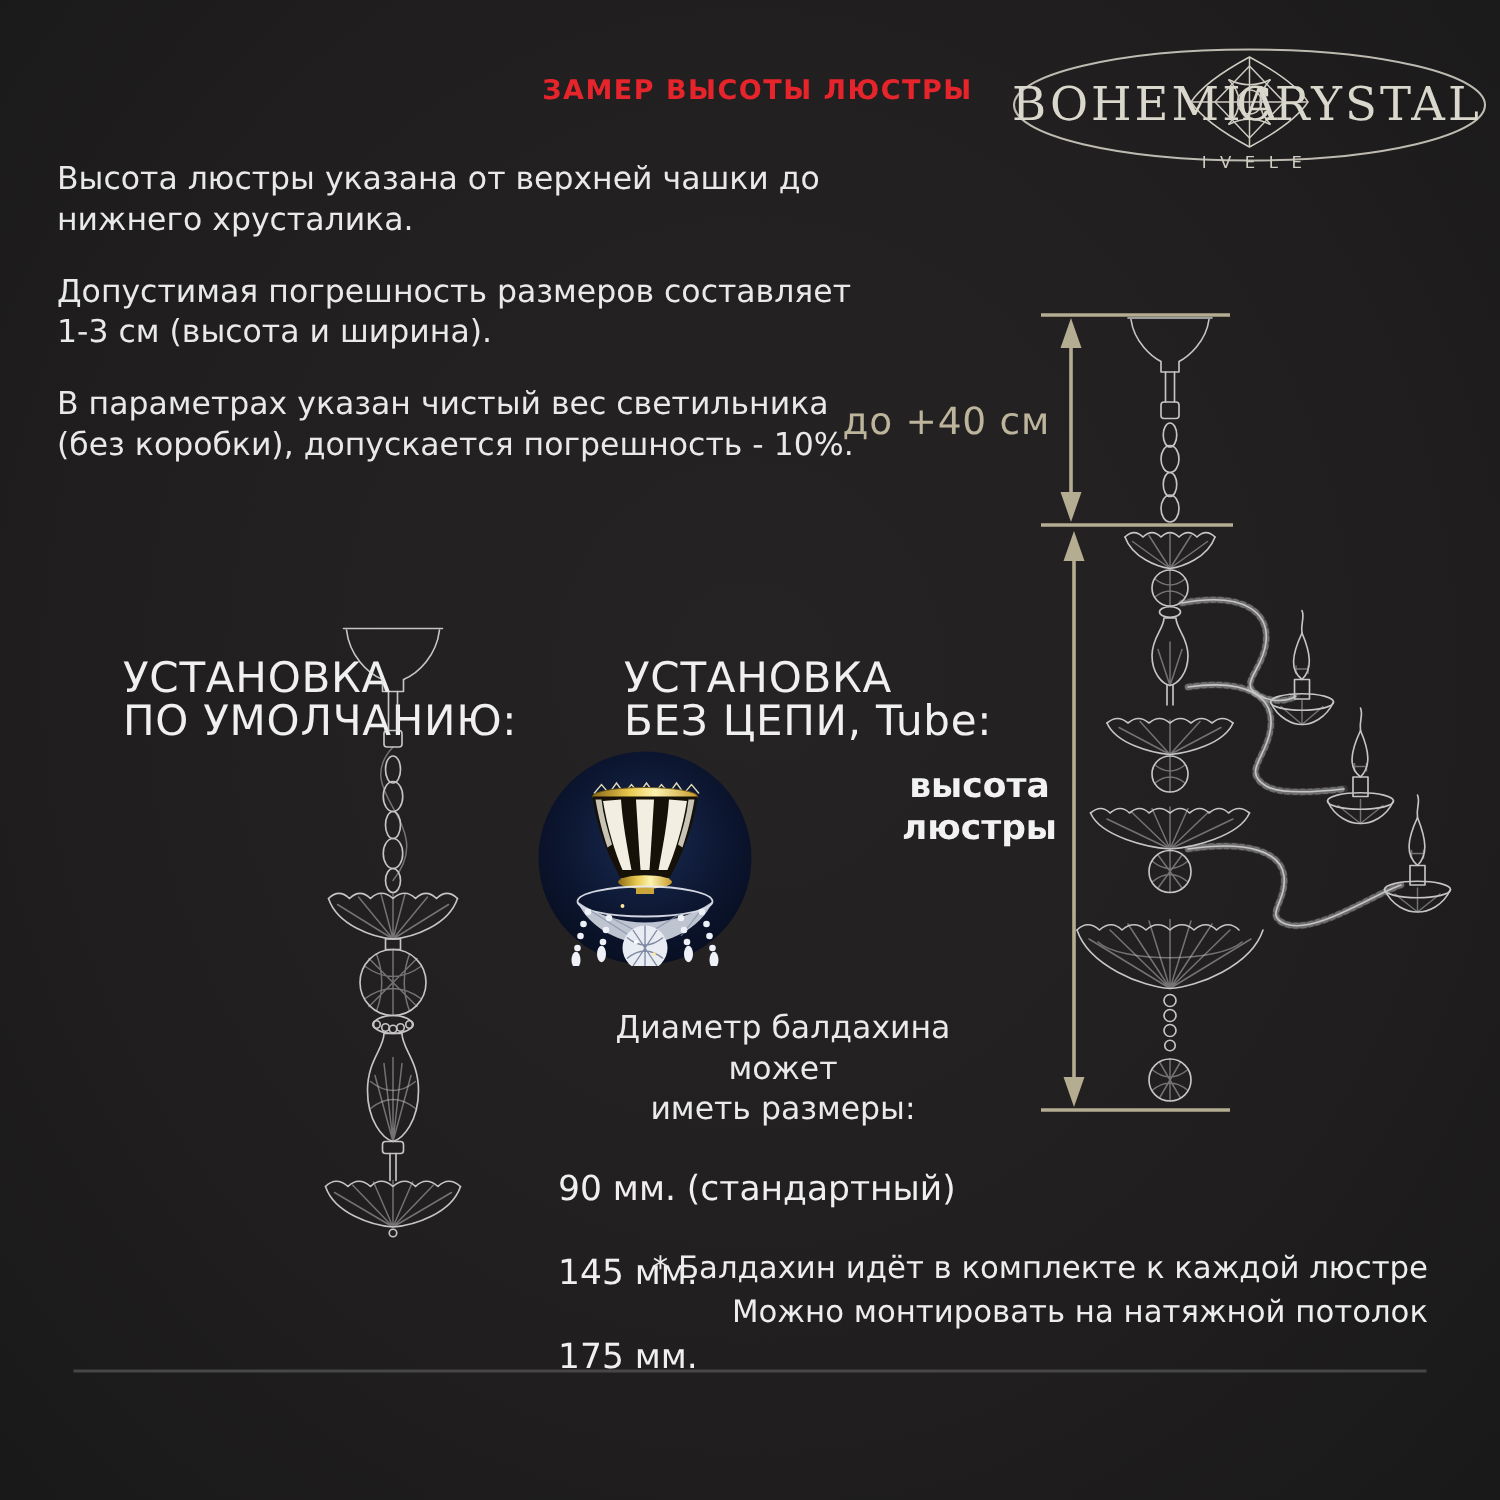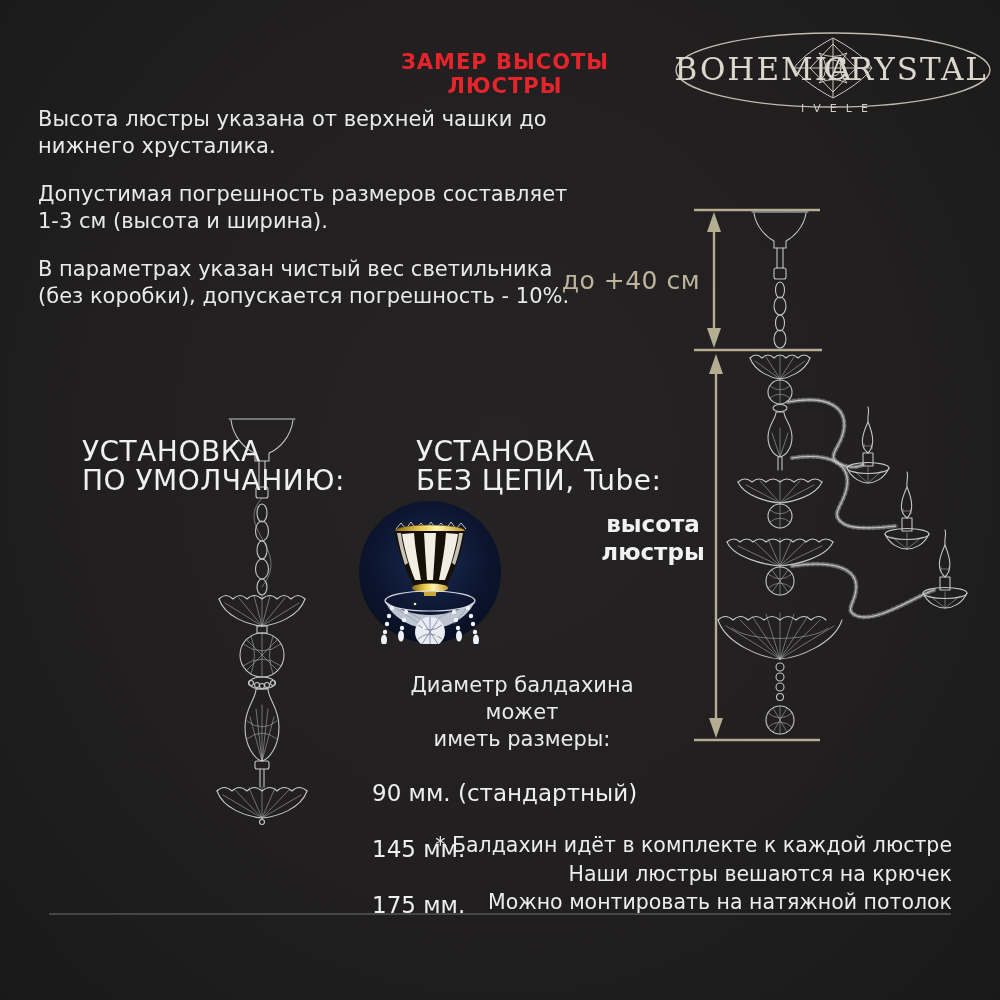--- a/index.html
+++ b/index.html
@@ -6,21 +6,21 @@
   #canvas{
     position:relative;width:1000px;height:1000px;overflow:hidden;
     background:radial-gradient(ellipse at 50% 45%, #252323 0%, #211f1f 55%, #1a1919 100%);
     font-family:"DejaVu Sans","Liberation Sans",sans-serif;
     color:#eaeaea;
   }
   .abs{position:absolute;}
   .pre{white-space:pre-line;}
   #title{
     left:345px;top:50px;width:320px;text-align:center;
-    font-size:21px;font-weight:bold;letter-spacing:1px;color:#e6242b;
+    font-size:18px;font-weight:bold;letter-spacing:1px;color:#e6242b;
   }
   #intro{left:38px;top:106px;width:620px;}
   #intro p{margin:0 0 21px 0;font-size:21px;line-height:27px;color:#e9e9e9;}
   .section-heading{
     font-size:28px;line-height:29px;letter-spacing:.5px;color:#f0f0f0;font-weight:400;margin-left:44px;
   }
   #heading-default{left:38px;top:437px;width:300px;}
   #heading-tube{left:372px;top:437px;width:300px;}
   #diameter-block{left:372px;top:672px;width:300px;}
   #diameter-block .intro{font-size:21px;line-height:27px;margin:0 0 8px 0;text-align:center;}
@@ -310,19 +310,18 @@
         <rect x="248" y="381" width="10" height="13"></rect>
         <ellipse cx="253" cy="397" rx="22" ry="5.5"></ellipse>
         <path d="M231,397 C236,408 246,412 253,412 C260,412 270,408 275,397"></path>
         <path class="ln2" d="M253,412 L238,400 M253,412 V396 M253,412 L268,400"></path>
       </g>
     </g>
   </svg>
 
   <div id="footnotes" class="abs">
     <div>* Балдахин идёт в комплекте к каждой люстре</div>
-    <div>Наши люстры вешаются на крючек</div>
     <div>Можно монтировать на натяжной потолок</div>
   </div>
 
   <div id="divider" class="abs"></div>
 
 </div>
 
 </body></html>

